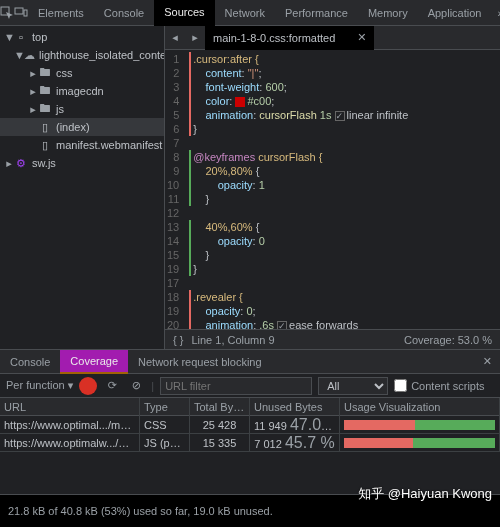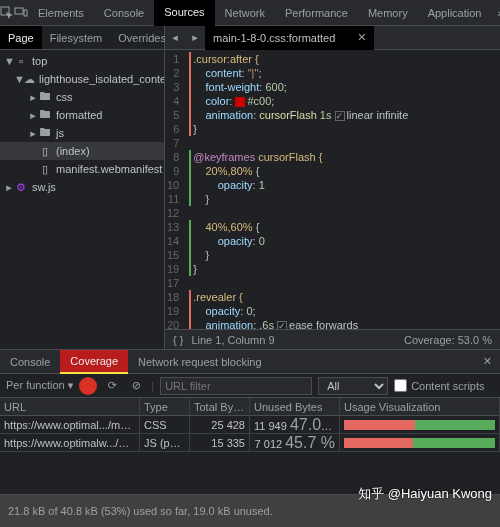--- a/index.html
+++ b/index.html
@@ -43,41 +43,41 @@
 .kw{color:#c586c0}
 .fn{color:#dcdcaa}
 .col{display:inline-block;width:10px;height:10px;background:#c00;vertical-align:middle;margin-right:2px}
 .chk{display:inline-block;width:10px;height:10px;border:1px solid #666;vertical-align:middle;margin-right:2px;position:relative}
 .chk::after{content:'✓';position:absolute;top:-3px;left:0;font-size:9px;color:#9aa0a6}
 .status{height:20px;border-top:1px solid #494c50;display:flex;align-items:center;padding:0 8px;color:#9aa0a6;background:#292a2d}
 .status .right{margin-left:auto}
 .drawer{height:145px;border-top:1px solid #494c50;display:flex;flex-direction:column;background:#202124}
 .dr-tabs{height:24px;display:flex;align-items:center;border-bottom:1px solid #494c50;background:#292a2d}
 .dr-tab{padding:0 10px;height:24px;display:flex;align-items:center;color:#9aa0a6;cursor:pointer}
-.dr-tab.active{color:#eaeaea;background:#b91c1c;border-bottom:2px solid #fde047}
+.dr-tab.active{color:#eaeaea;background:#a21caf;border-bottom:2px solid #a16207}
 .dr-close{margin-left:auto;padding:0 8px;color:#9aa0a6;cursor:pointer}
 .dr-toolbar{height:24px;display:flex;align-items:center;gap:6px;padding:0 6px;border-bottom:1px solid #494c50}
 .dr-btn{width:18px;height:18px;display:flex;align-items:center;justify-content:center;border-radius:50%}
 .rec{background:#d93025}
 .url-filter{flex:0 0 100px;background:#292a2d;border:1px solid #494c50;height:18px;padding:0 4px;color:#bdc1c6}
 .sel-all{background:#292a2d;border:1px solid #494c50;height:18px;padding:0 4px;color:#bdc1c6;width:70px}
 .cb{display:flex;align-items:center;gap:4px;color:#9aa0a6}
 .cb input{accent-color:#1a73e8}
 .table{flex:1;overflow:auto}
 .thead,.trow{display:grid;grid-template-columns:140px 50px 60px 90px 1fr;height:18px;align-items:center}
 .thead{background:#292a2d;border-bottom:1px solid #494c50;color:#9aa0a6}
 .thead>div,.trow>div{padding:0 4px;border-right:1px solid #3c4043;overflow:hidden;white-space:nowrap;text-overflow:ellipsis;height:18px;line-height:18px}
 .trow{border-bottom:1px solid #3c4043}
-.num-r{text-align:right}
+.num-r{text-align:center}
 .viz{display:flex;align-items:center;gap:4px;height:18px}
 .viz-bar{height:10px;display:flex;flex:1}
 .vr{background:#e46962}
 .vt{background:#57ab5a}
 .pct{color:#9aa0a6;font-size:16px}
-.footer{height:23px;border-top:1px solid #494c50;display:flex;align-items:center;padding:16px 8px;color:#9aa0a6;background:#404040;position:relative}
+.footer{height:23px;border-top:1px solid #494c50;display:flex;align-items:center;padding:16px 8px;color:#9aa0a6;background:#000000;position:relative}
 .watermark{position:absolute;right:8px;bottom:24px;color:#fff;font-size:13px;text-shadow:0 0 2px #000;pointer-events:none}
 </style>
 </head>
 <body>
 
 <div class="toolbar">
   <div class="tb-icon">
       <svg width="14" height="14" viewBox="0 0 14 14">
         <rect x="1" y="1" width="8" height="8" fill="none" stroke="#9aa0a6"></rect>
         <path d="M6 6 L13 9 L10 10 L9 13 Z" fill="#9aa0a6"></path>
@@ -97,46 +97,40 @@
       <div class="tab">Performance</div>
       <div class="tab">Memory</div>
       <div class="tab">Application</div>
     </div>
   <div class="chev">»</div>
 
 </div>
 
 <div class="main">
   <div class="sidebar">
-    <div class="sb-tabs" id="sb-tabs">
-        <div class="sb-tab active">Page</div>
-        <div class="sb-tab">Filesystem</div>
-        <div class="sb-tab">Overrides</div>
-        <div class="chev">»</div>
-      </div>
     <div class="tree">
       <div class="tree-item">
           <span class="tw">▼</span>
           <span class="tree-icon">▫</span>
           <span>top</span>
         </div>
       <div class="tree-item" style="padding-left:14px">
           <span class="tw">▼</span>
           <span class="tree-icon cloud">☁</span>
           <span>lighthouse_isolated_context</span>
         </div>
       <div class="tree-item" style="padding-left:28px">
           <span class="tw">▸</span>
           <span class="tree-icon folder">🖿</span>
           <span>css</span>
         </div>
       <div class="tree-item" style="padding-left:28px">
           <span class="tw">▸</span>
           <span class="tree-icon folder">🖿</span>
-          <span>formatted</span>
+          <span>imagecdn</span>
         </div>
       <div class="tree-item" style="padding-left:28px">
           <span class="tw">▸</span>
           <span class="tree-icon folder">🖿</span>
           <span>js</span>
         </div>
       <div class="tree-item selected" style="padding-left:38px">
           <span class="tree-icon">▯</span>
           <span>(index)</span>
         </div>

